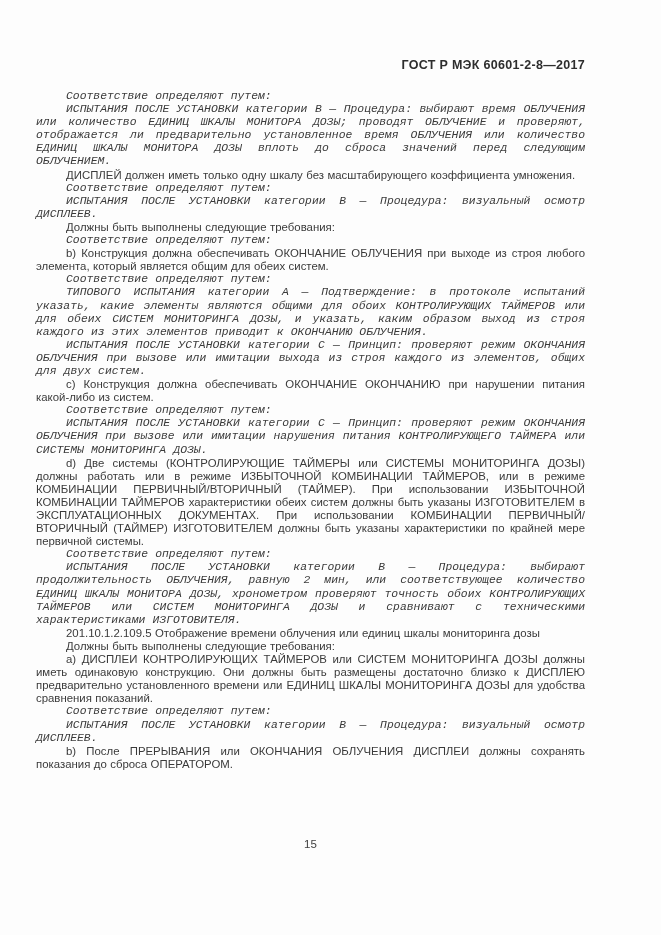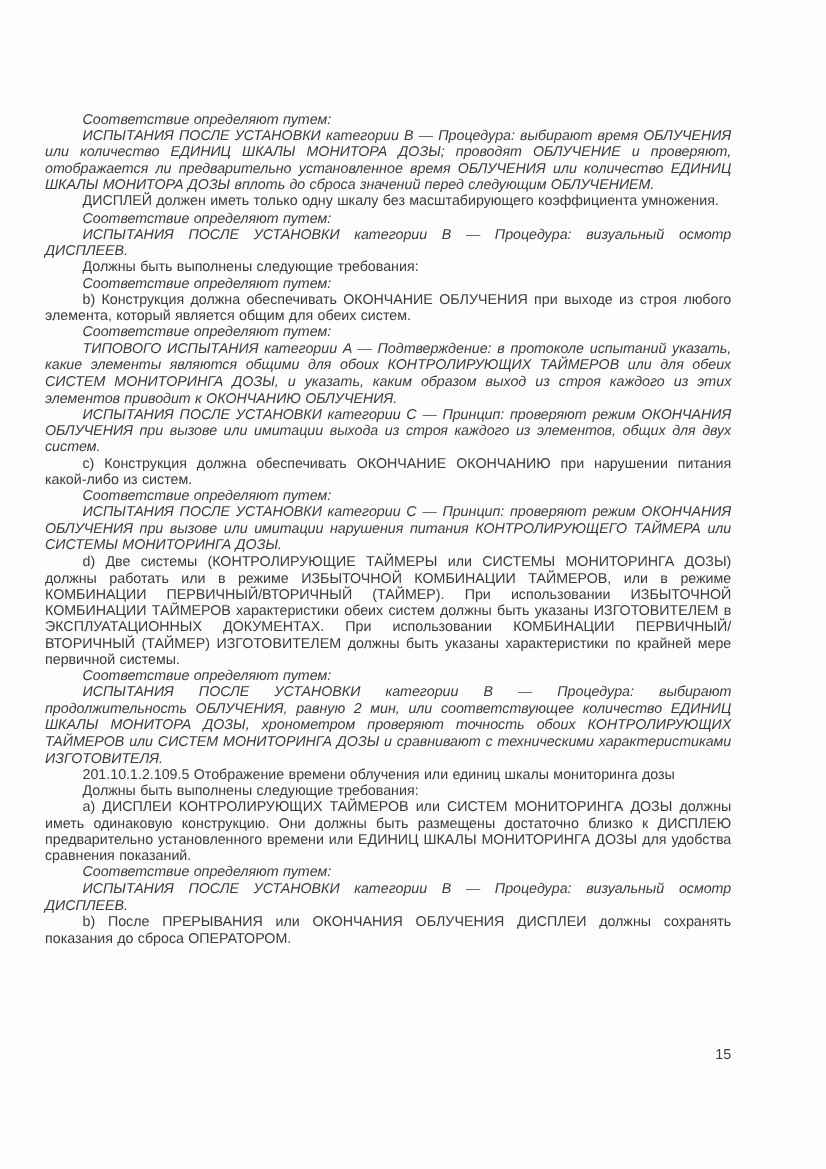--- a/index.html
+++ b/index.html
@@ -38,35 +38,37 @@
     font-size: 11.4px;
     line-height: 13.1px;
     text-align: justify;
     text-indent: 30px;
     hyphens: auto;
     -webkit-hyphens: auto;
     word-spacing: 0.3px;
   }
   .para.italic {
     font-style: italic;
+    font-family: Liberation Mono, monospace;
   }
   .page-number {
     position: absolute;
     top: 838px;
     left: 36px;
     width: 549px;
-    text-align: right;
+    text-align: center;
     font-size: 11.5px;
     color: #3f3f3f;
   }
 </style>
 </head>
 <body>
 
 <div class="page">
+  <div class="running-header">ГОСТ Р МЭК 60601-2-8—2017</div>
 
   <div class="document-body">
       <p class="para italic">Соответствие определяют путем:</p>
       <p class="para italic">ИСПЫТАНИЯ ПОСЛЕ УСТАНОВКИ категории B — Процедура: выбирают время ОБЛУЧЕНИЯ или количество ЕДИНИЦ ШКАЛЫ МОНИТОРА ДОЗЫ; проводят ОБЛУЧЕНИЕ и проверяют, отображается ли предварительно установленное время ОБЛУЧЕНИЯ или количество ЕДИНИЦ ШКАЛЫ МОНИТОРА ДОЗЫ вплоть до сброса значений перед следующим ОБЛУЧЕНИЕМ.</p>
       <p class="para normal">ДИСПЛЕЙ должен иметь только одну шкалу без масштабирующего коэффициента умножения.</p>
       <p class="para italic">Соответствие определяют путем:</p>
       <p class="para italic">ИСПЫТАНИЯ ПОСЛЕ УСТАНОВКИ категории B — Процедура: визуальный осмотр ДИСПЛЕЕВ.</p>
       <p class="para normal">Должны быть выполнены следующие требования:</p>
       <p class="para italic">Соответствие определяют путем:</p>
       <p class="para normal">b) Конструкция должна обеспечивать ОКОНЧАНИЕ ОБЛУЧЕНИЯ при выходе из строя любого элемента, который является общим для обеих систем.</p>

